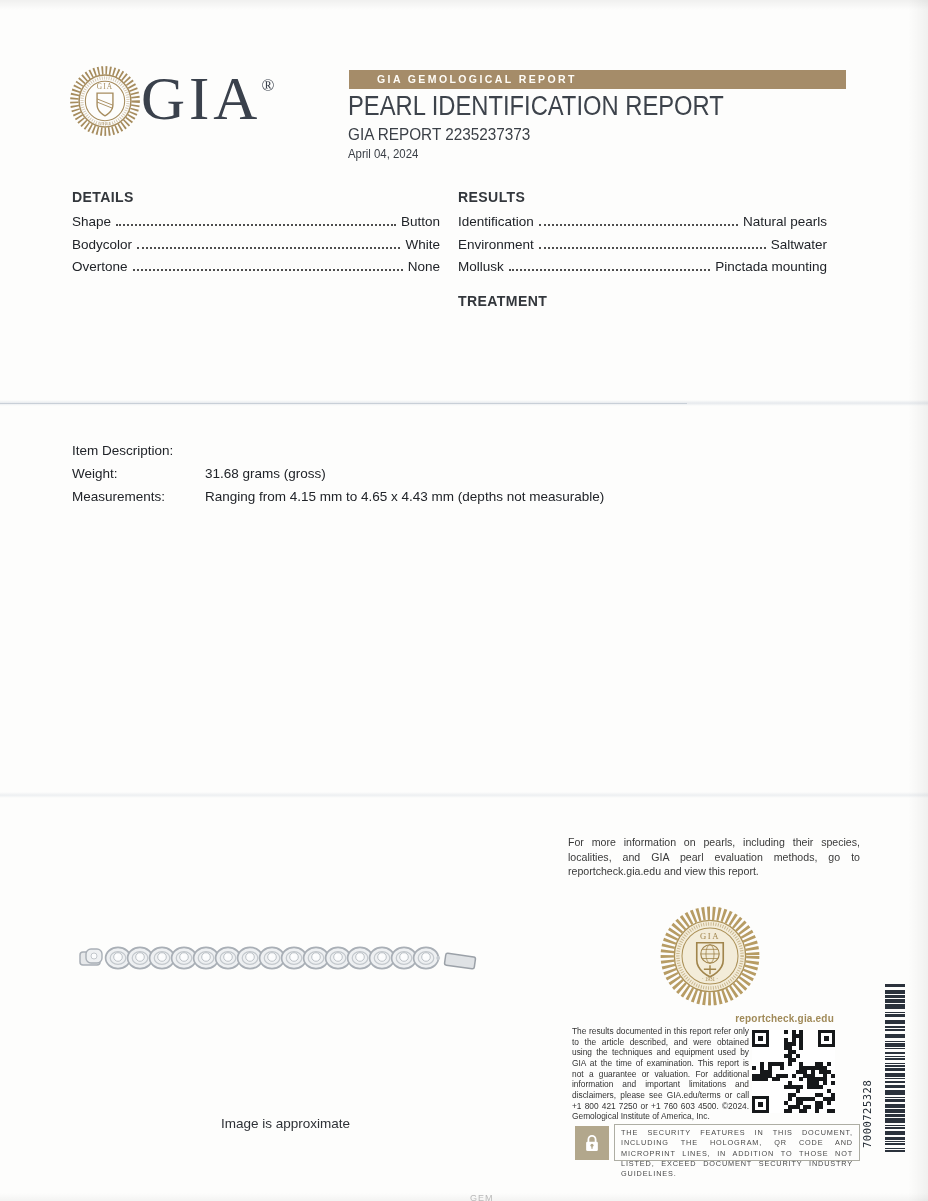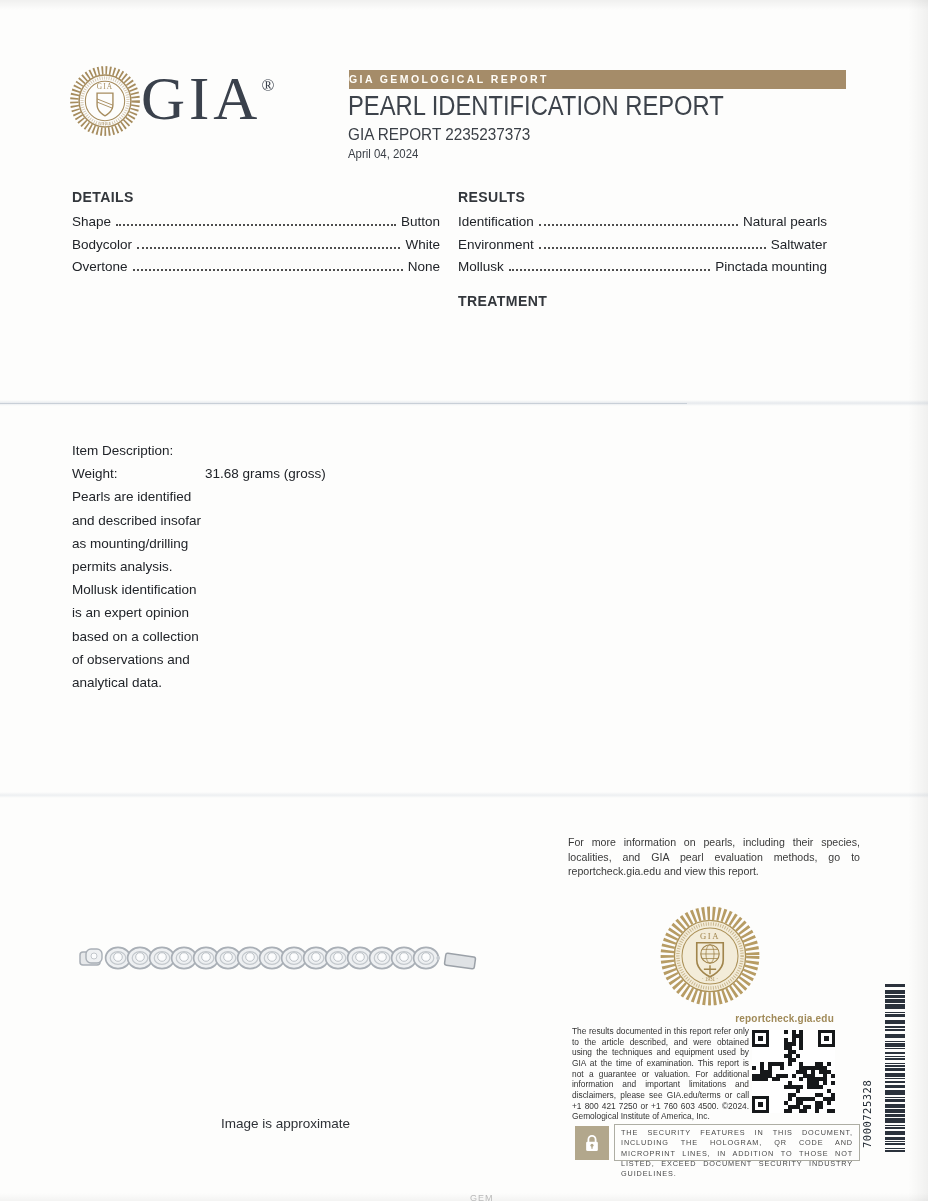--- a/index.html
+++ b/index.html
@@ -9,21 +9,21 @@
   
   .edge-top{left:0;top:0;width:100%;height:10px;background:linear-gradient(to bottom,rgba(0,0,0,0.05),rgba(0,0,0,0));}
   .edge-right{right:0;top:0;width:20px;height:100%;background:linear-gradient(to right,rgba(0,0,0,0),rgba(0,0,0,0.05));}
   .edge-bottom{left:0;bottom:0;width:100%;height:8px;background:linear-gradient(to top,rgba(0,0,0,0.04),rgba(0,0,0,0));}
   .fold{left:0;width:100%;height:7px;background:linear-gradient(to bottom,rgba(255,255,255,0),rgba(150,165,185,0.22) 45%,rgba(255,255,255,0) 85%);}
   .fold-core{left:0;width:74%;height:1px;background:rgba(125,140,160,0.30);}
   
   .verify{left:349px;top:49px;width:497px;text-align:center;font-size:11px;font-weight:bold;
           color:#8e7d5e;letter-spacing:0.8px;}
   .banner-bar{left:349px;top:70px;width:497px;height:19px;background:#a58c69;}
-  .banner-bar span{display:block;padding-left:0;line-height:19px;color:#fffdf8;font-size:10.5px;
+  .banner-bar span{display:block;padding-left:28px;line-height:19px;color:#fffdf8;font-size:10.5px;
           font-weight:bold;letter-spacing:2.4px;}
   .doc-title{left:348px;top:91px;font-size:27px;color:#3d434b;white-space:nowrap;
           transform:scaleX(0.88);transform-origin:left top;letter-spacing:0;}
   .report-num{left:348px;top:125px;font-size:17px;color:#3a3f46;white-space:nowrap;
           transform:scaleX(0.9);transform-origin:left top;}
   .doc-date{left:348px;top:147px;font-size:12px;color:#3a3f46;transform:scaleX(0.95);transform-origin:left top;}
   
   .gia-wordmark{left:141px;top:68px;font-family:"Liberation Serif",serif;font-size:61px;line-height:1;
           color:#3a414c;letter-spacing:4px;}
   .gia-reg{font-size:17px;vertical-align:28px;letter-spacing:0;}
@@ -143,24 +143,24 @@
 
   <div class="abs item-block">
     <div class="item-row">
       <span class="lbl">Item Description:</span>
     </div>
     <div class="item-row">
       <span class="lbl">Weight:</span>
       <span>31.68 grams (gross)</span>
     </div>
     <div class="item-row">
-      <span>
-        <span style="display:block">Pearls are identified and described insofar as mounting/drilling permits analysis.</span>
-        <span style="display:block">Mollusk identification is an expert opinion based on a collection of observations and analytical data.</span>
-      </span>
+      <span class="lbl">Measurements:</span>
+      <span>Ranging from 4.15 mm to 4.65 x 4.43 mm (depths not measurable)</span>
+    </div>
+    <div class="item-row">
     </div>
   </div>
 
   <svg class="abs bracelet" width="412" height="50" viewBox="0 0 412 50">
     <defs>
       <g id="blink">
         <ellipse cx="0" cy="0" rx="12.4" ry="10.6" fill="#eef0f2" stroke="#a9afb6" stroke-width="1.7"></ellipse>
         <ellipse cx="0" cy="0" rx="7.8" ry="6.4" fill="none" stroke="#c3c8cd" stroke-width="1.2"></ellipse>
         <circle cx="0" cy="-1" r="4.3" fill="#fbfcfd" stroke="#b6bbc1" stroke-width="0.9"></circle>
         <circle cx="-1.4" cy="-2.2" r="1.2" fill="#ffffff"></circle>

